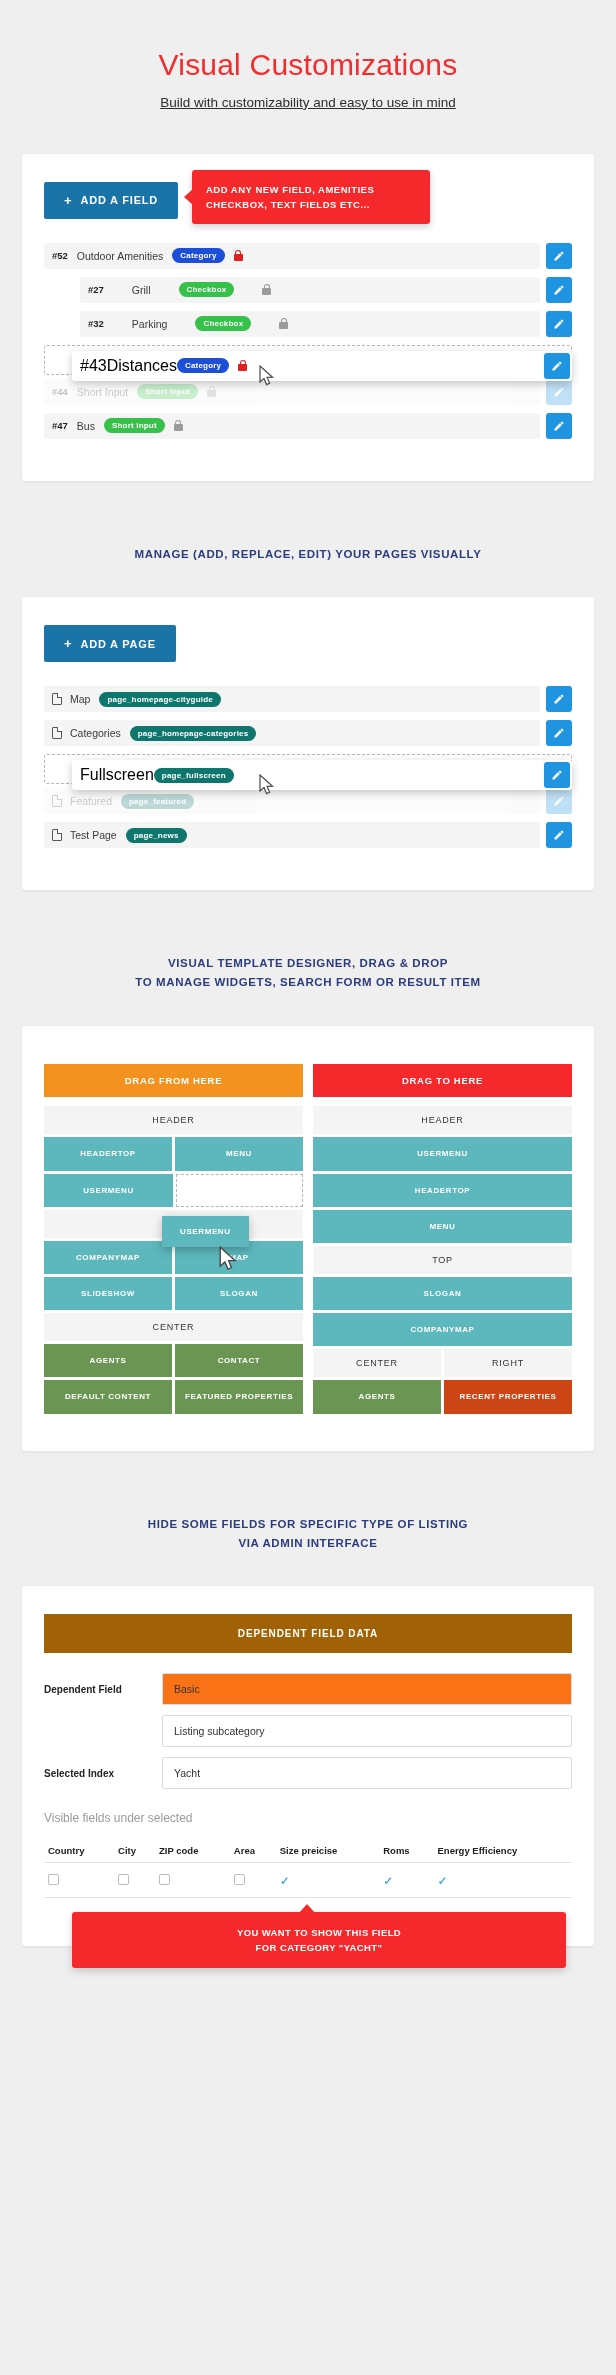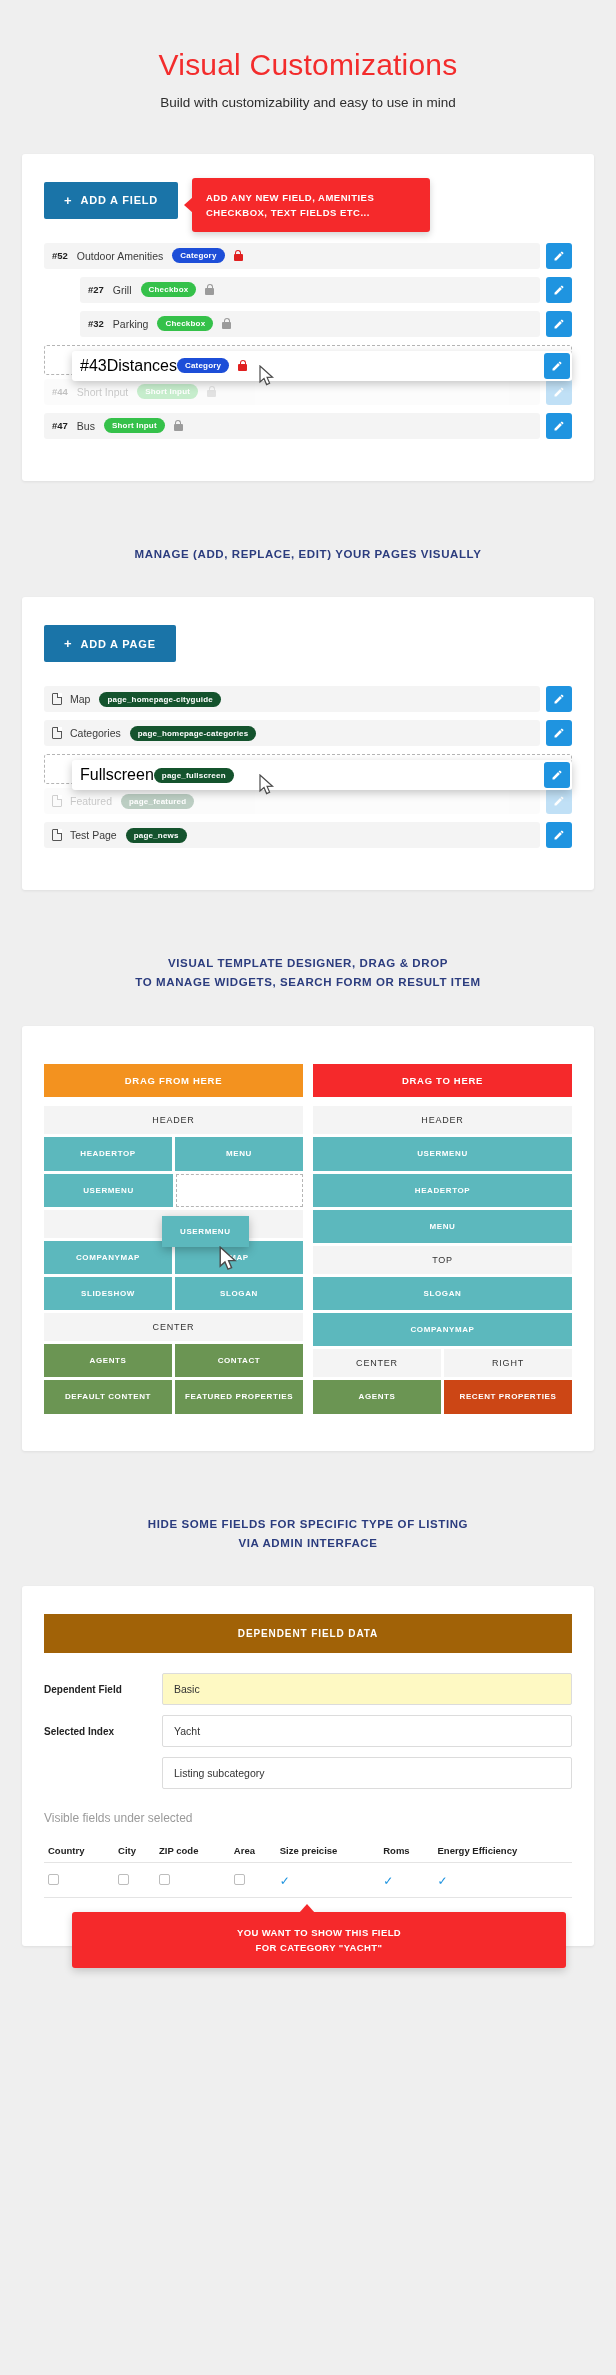--- a/index.html
+++ b/index.html
@@ -10,21 +10,21 @@
   }
   body { width: 616px; min-height: 2375px; position: relative; overflow-x: hidden; }
 
   
   .hero { padding: 48px 20px 10px; text-align: center; }
   .hero-title {
     color: #f32c2c; font-size: 30px; font-weight: 400; letter-spacing: .2px;
     line-height: 1.15;
   }
   .hero-sub {
-    margin-top: 12px; color: #2d2d2d; font-size: 13.5px; font-weight: 400;
+    margin-top: 12px; color: #2d2d2d; font-size: 13.5px; font-weight: 400; text-decoration: underline;
   }
 
   
   .card {
     background: #fff; margin: 0 22px; border-radius: 3px;
     box-shadow: 0 1px 3px rgba(0,0,0,.07);
     padding: 28px 22px 34px;
     position: relative;
   }
 
@@ -43,21 +43,20 @@
     padding: 12px 20px; cursor: pointer; border-radius: 2px;
   }
   .btn-blue .plus { font-size: 13px; font-weight: bold; line-height: 1; }
 
   
   .callout {
     position: absolute; background: #f5292b; color: #fff;
     font-size: 9.5px; font-weight: bold; letter-spacing: .5px;
     line-height: 1.6; padding: 12px 14px; border-radius: 3px;
     box-shadow: 0 3px 7px rgba(0,0,0,.18);
-    margin-top: 8px;
   }
   .callout.left-arrow::before {
     content: ""; position: absolute; left: -8px; top: 50%;
     transform: translateY(-50%);
     border-top: 8px solid transparent; border-bottom: 8px solid transparent;
     border-right: 9px solid #f5292b;
   }
 
   
   .rows { margin-top: 24px; position: relative; }
@@ -68,42 +67,42 @@
     position: relative;
   }
   .row .idx { font-size: 9.5px; font-weight: bold; color: #222; margin-right: 9px; }
   .row .nm  { font-size: 10.5px; color: #3a3a3a; margin-right: 9px; white-space: nowrap; }
   .tag {
     font-size: 8px; font-weight: bold; color: #fff; border-radius: 10px;
     padding: 3px 8px; letter-spacing: .2px; white-space: nowrap;
   }
   .tag.red   { background: #1d4ed8; }
   .tag.green { background: #35c14a; }
-  .tag.orange{ background: #14532d; }
+  .tag.orange{ background: #0f766e; }
   .lock { margin-left: 9px; width: 9px; height: 11px; position: relative; display:inline-block; }
   .lock .body { position: absolute; bottom: 0; width: 9px; height: 7px; border-radius: 1px; }
   .lock .shackle {
     position: absolute; top: 0; left: 1.5px; width: 6px; height: 5px;
     border: 1.5px solid currentColor; border-bottom: none;
     border-radius: 3px 3px 0 0;
   }
   .lock.red { color: #e02020; } .lock.red .body { background: #e02020; }
   .lock.grey { color: #9b9b9b; } .lock.grey .body { background: #9b9b9b; }
 
   .edit-btn {
     position: absolute; right: 0; top: 0; width: 26px; height: 26px;
     background: #1f94e0; border-radius: 3px; border: none; cursor: pointer;
     display: flex; align-items: center; justify-content: center;
   }
   .edit-btn svg { width: 12px; height: 12px; fill: #fff; }
 
   .rowwrap { position: relative; margin-bottom: 8px; }
   .rowwrap.indent { margin-left: 36px; }
   .rowwrap .row { margin-bottom: 0; margin-right: 32px; }
-  .rowwrap.indent .row { margin-right: 32px; }
+  .rowwrap.indent .row { margin-right: 32px; gap: 19px; }
 
   
   .drop-slot {
     border: 1px dashed #b5b5b5; border-radius: 3px; height: 30px;
     margin-bottom: 8px; background: transparent;
   }
   .ghost-row {
     position: absolute; left: 28px; right: 0;
     background: #fff; border-radius: 3px;
     box-shadow: 0 3px 10px rgba(0,0,0,.22);
@@ -165,21 +164,21 @@
     background: #a16207; color: #fff; text-align: center;
     font-size: 10px; font-weight: bold; letter-spacing: .9px;
     padding: 14px 0; margin-bottom: 20px;
   }
   .frow { display: flex; align-items: center; margin-bottom: 10px; }
   .flabel {
     width: 118px; font-size: 10px; font-weight: bold; color: #222;
     padding-right: 10px; flex: none;
   }
   .finput {
-    flex: 1; border: 1px solid #dcdcdc; background: #fef9c3;
+    flex: 1; border: 1px solid #dcdcdc; background: #f97316;
     font-size: 10.5px; color: #333; padding: 9px 11px; border-radius: 2px;
   }
   .finput.white { background: #fff; }
   .finput.offset { margin-left: 118px; }
   .vis-title {
     color: #9a9a9a; font-size: 12px; margin: 22px 0 14px;
   }
   .cb-table { width: 100%; border-collapse: collapse; }
   .cb-table th {
     font-size: 9.5px; font-weight: bold; color: #222; text-align: left;
@@ -534,26 +533,26 @@
 <div class="card" style="padding-bottom:48px;">
 
   <div class="dep-head">DEPENDENT FIELD DATA</div>
 
   <div class="frow">
     <div class="flabel">Dependent Field</div>
     <div class="finput">Basic</div>
   </div>
 
   <div class="frow">
+    <div class="finput white offset">Listing subcategory</div>
+  </div>
+
+  <div class="frow">
     <div class="flabel">Selected Index</div>
     <div class="finput white">Yacht</div>
-  </div>
-
-  <div class="frow">
-    <div class="finput white offset">Listing subcategory</div>
   </div>
 
   <div class="vis-title">Visible fields under selected</div>
 
   <table class="cb-table">
     <thead>
       <tr>
         <th>Country</th>
         <th>City</th>
         <th>ZIP code</th>

